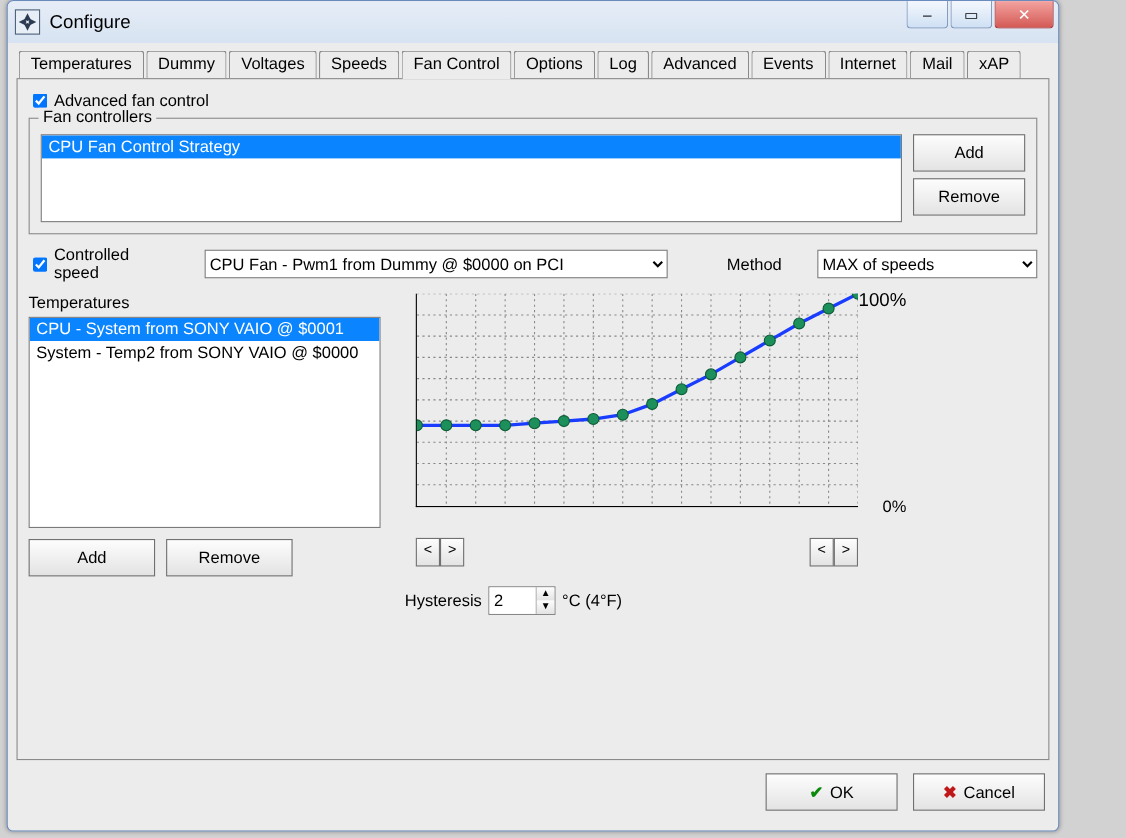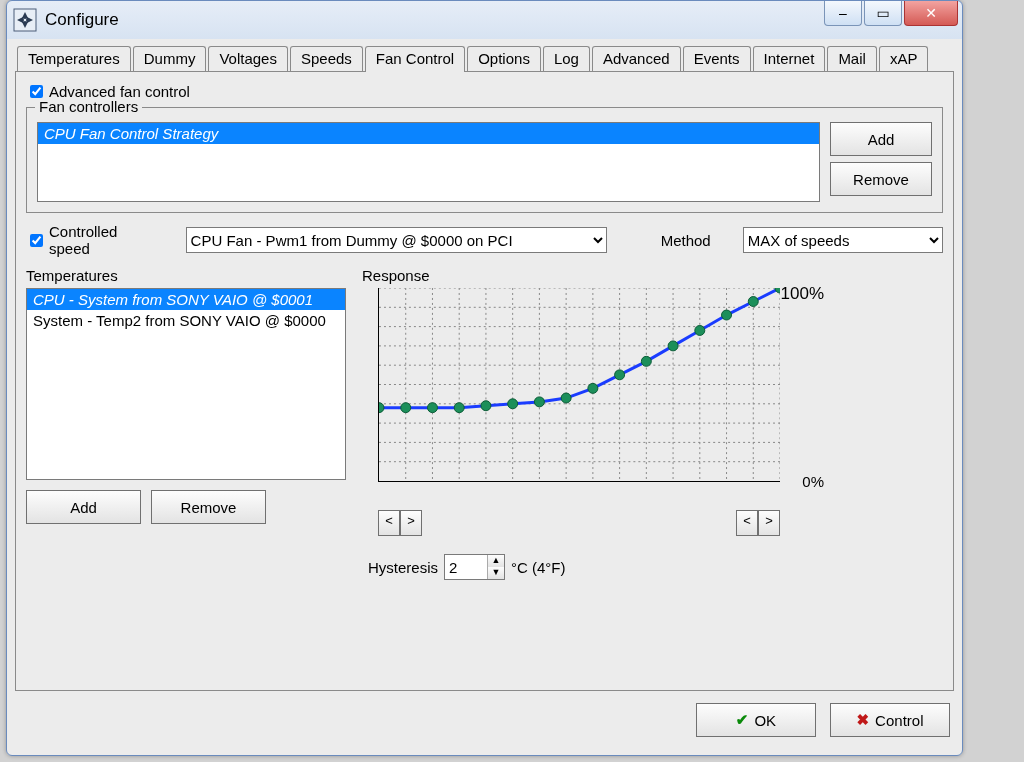--- a/index.html
+++ b/index.html
@@ -101,21 +101,21 @@
   }
 
   
   .controllers-row { display: flex; }
   .list {
     background: #fff; border: 1px solid #7a7a7a;
     height: 78px; overflow: auto; font-size: 15px;
   }
   .controllers-row .list { flex: 1; }
   .list .item { padding: 2px 6px; white-space: nowrap; }
-  .list .item.selected { background: #0a84ff; color: #fff; font-style: italic; }
+  .list .item.selected { background: #0a84ff; color: #fff; }
 
   .vbtns { margin-left: 10px; display: flex; flex-direction: column; }
   .winbutton {
     min-width: 102px; height: 34px;
     border: 1px solid #707070;
     background: linear-gradient(#fdfdfd,#e3e3e3);
     font: inherit;
     display: inline-flex; align-items: center; justify-content: center;
     cursor: default;
   }
@@ -285,21 +285,20 @@
               <div class="item selected">CPU - System from SONY VAIO @ $0001</div>
               <div class="item">System - Temp2 from SONY VAIO @ $0000</div>
             </div>
           <div class="btnrow">
             <button class="winbutton">Add</button>
             <button class="winbutton">Remove</button>
           </div>
         </div>
 
         <div class="response-col">
-          <div class="resp-label">Response</div>
 
           <div class="chart-wrap">
             <span class="y100">100%</span>
             <span class="y0">0%</span>
 
             <div class="chart-area">
               <svg id="chartSvg" width="100%" height="100%" preserveAspectRatio="none" viewBox="0 0 402 194">
                   <g class="gridlines">
                     <line x1="0" x2="402" y1="174.6" y2="174.6"></line>
                     <line x1="0" x2="402" y1="155.2" y2="155.2"></line>
@@ -377,18 +376,18 @@
 
     </div>
 
     <div class="dlg-footer">
       <button class="winbutton">
         <span class="ok-glyph">✔</span>
         <span>OK</span>
       </button>
       <button class="winbutton">
         <span class="cancel-glyph">✖</span>
-        <span>Control</span>
+        <span>Cancel</span>
       </button>
     </div>
 
   </div>
 </div>
 
 </body></html>

